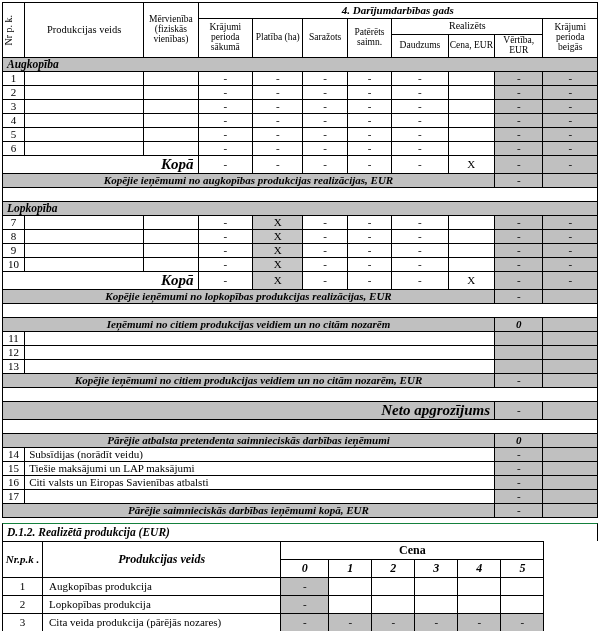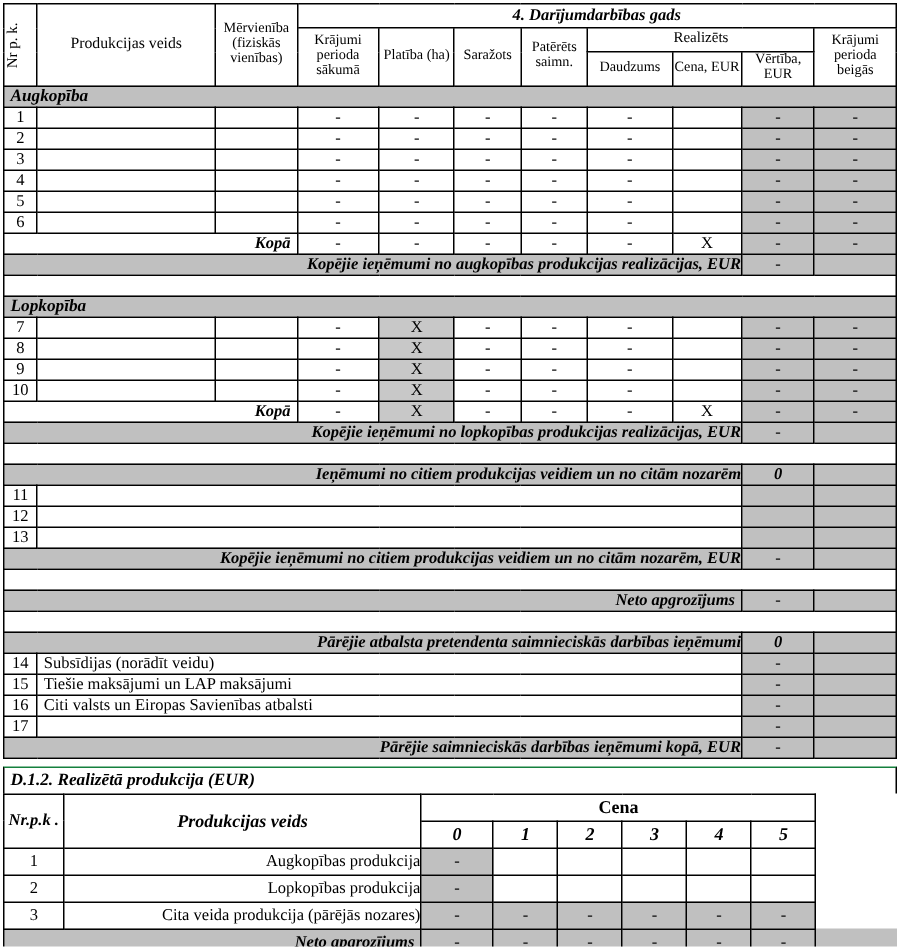--- a/index.html
+++ b/index.html
@@ -37,24 +37,24 @@
     font-style:italic;
     font-weight:bold;
     font-size:11.5px;
     padding-left:4px;
   }
   .rlabel{
     text-align:right;
     font-style:italic;
     font-weight:bold;
     padding-right:4px;
-    font-size:11px;
+    font-size:15px;
   }
   .clabel{
-    text-align:right;
+    text-align:center;
     font-style:italic;
     font-weight:bold;
     font-size:11px;
   }
   .plain{padding-left:4px;font-size:11px;margin-left:32px;}
   .zero{text-align:center;font-style:italic;font-weight:bold;}
 
   
   .spacer{height:6px;background:#ffffff;border-left:1px solid #000;border-right:1px solid #000;}
 
@@ -69,21 +69,21 @@
     font-style:italic;
     font-weight:bold;
     font-size:11.5px;
     padding:2px 0 3px 4px;
     border-left:1px solid #000;
     border-top:1px solid #15803d;
     border-right:1px solid #000;
     background:#ffffff;
   }
   .t2{width:596px;}
-  .t2 td{height:17px;text-align:right;}
+  .t2 td{height:17px;}
   .t2 .hd{text-align:center;font-style:italic;font-weight:bold;}
   .t2 .gadi{text-align:center;font-weight:bold;font-size:12px;}
   .t2 .yr{text-align:center;font-style:italic;font-weight:bold;font-size:12px;}
   .t2 .prod{padding-left:6px;font-size:11px;}
   .t2 .idx{text-align:center;font-size:11px;}
   .t2 .dash{text-align:center;}
   .t2 .nba{border-top:none;border-bottom:none;border-right:none;}
 
   .netorow td{background:#c0c0c0;}
 </style>

